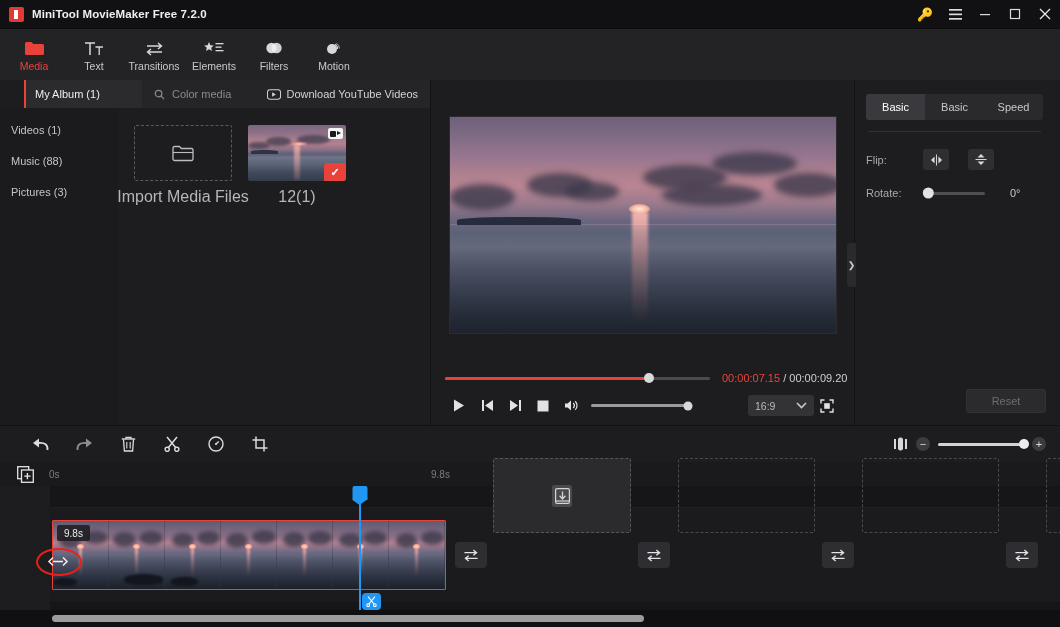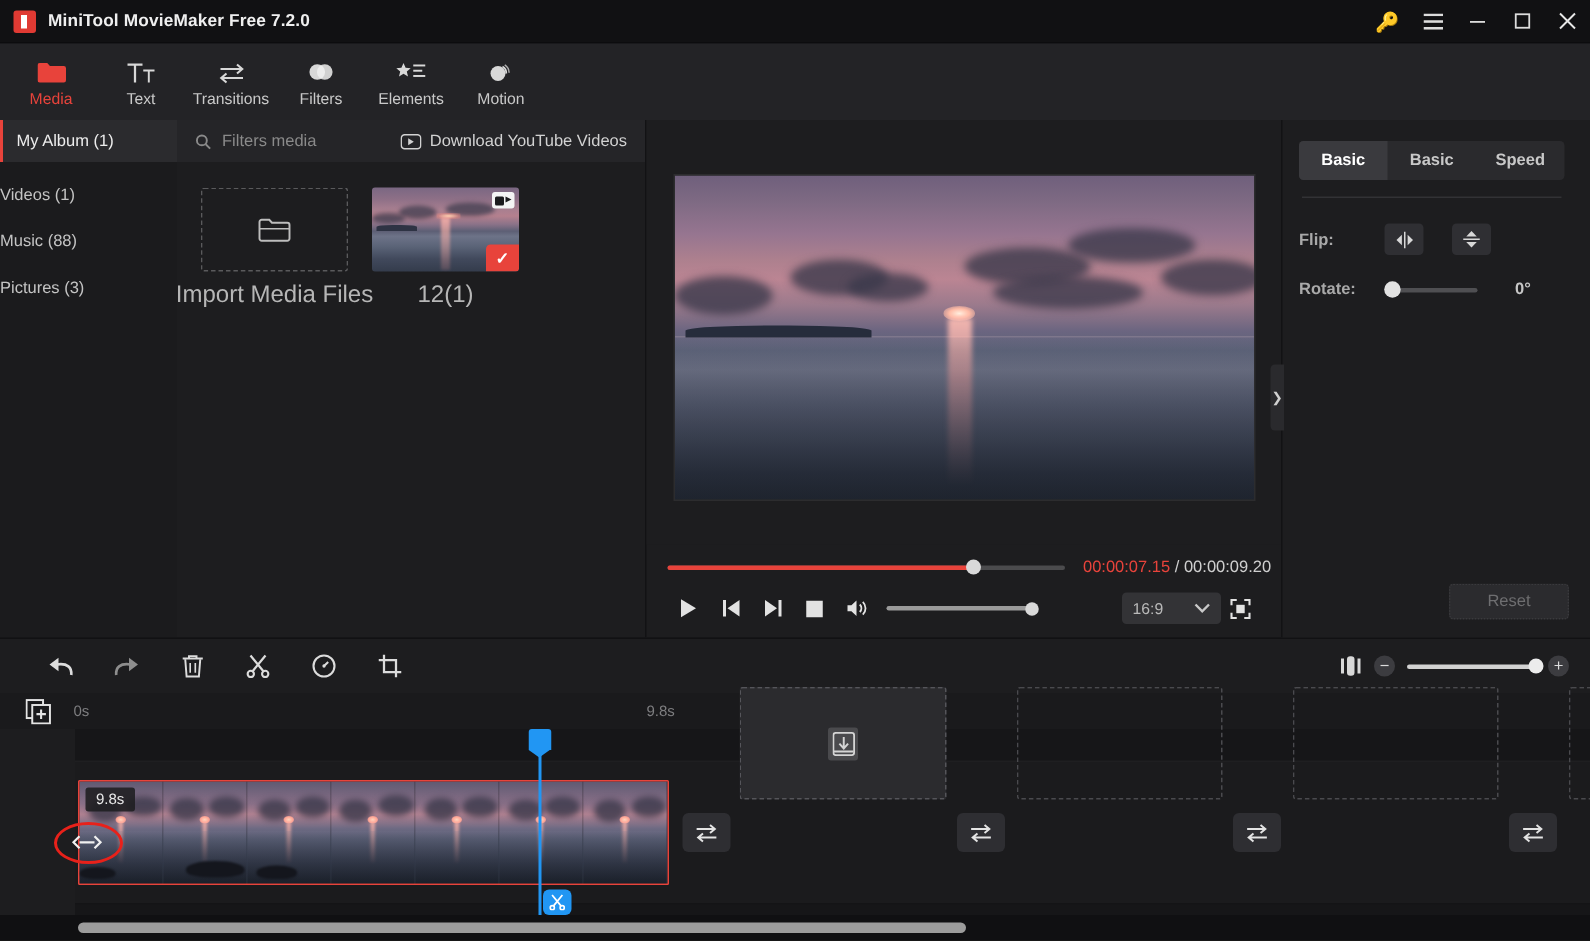--- a/index.html
+++ b/index.html
@@ -45,40 +45,40 @@
   }
   .ttab .ic { height: 17px; display: flex; align-items: flex-end; justify-content: center; }
   .ttab.active { color: #e8433b; align-items: center; }
   .ttab .lbl { white-space: nowrap; }
 
   
   .bodyrow { flex: 0 0 345px; height: 345px; display: flex; }
 
   
   .mediapanel { width: 430px; background: #1d1d1f; display: flex; flex-direction: column; }
-  .mediahead { height: 28px; display: flex; align-items: stretch; background: #252528; }
+  .mediahead { height: 28px; display: flex; align-items: stretch; background: #252528; margin-left: 24px; }
   .albumtab {
     width: 118px; display: flex; align-items: center; padding-left: 11px;
     font-size: 11px; color: #ededed; background: #2b2b2e; position: relative;
   }
   .albumtab::before {
     content: ""; position: absolute; left: 0; top: 0; bottom: 0; width: 2px; background: #e8433b;
   }
   .searchbox {
     flex: 1 1 auto; display: flex; align-items: center; gap: 7px; padding-left: 12px;
     font-size: 11px; color: #8a8a8a;
   }
   .dlyt {
     display: flex; align-items: center; gap: 6px; padding-right: 12px;
     font-size: 11px; color: #d2d2d2;
   }
   .mediabody { flex: 1 1 auto; display: flex; }
   .medianav { width: 118px; background: #1b1b1d; padding-top: 6px; }
   .navitem {
-    height: 31px; display: flex; align-items: center; 
+    height: 31px; display: flex; align-items: center; padding-left: 11px;
     font-size: 11px; color: #c4c4c4;
   }
   .mediagrid {
     flex: 1 1 auto; background: #1d1d1f; padding: 17px 0 0 16px;
     display: flex; gap: 16px; align-items: flex-start;
   }
   .mcell { width: 98px; display: flex; flex-direction: column; align-items: center; gap: 7px; }
   .dropbox {
     width: 98px; height: 56px; border: 1px dashed #5a5a5c; border-radius: 2px;
     display: flex; align-items: center; justify-content: center;
@@ -192,21 +192,21 @@
     align-items: center; justify-content: space-between; padding: 0 7px;
     font-size: 10.5px; color: #b9b9b9; cursor: pointer;
   }
   .fsbtn { width: 26px; height: 21px; display: flex; align-items: center; justify-content: center; color: #e2e2e2; cursor: pointer; }
 
   
   .proppanel { flex: 1 1 auto; background: #1d1d1f; display: flex; flex-direction: column;
     border-left: 1px solid #121214; position: relative; }
   .prophead { height: 51px; background: #252528; display: flex; align-items: center; padding-left: 12px; }
   .prophead .t { font-size: 11.5px; color: #e6e6e6; }
-  .propbody { flex: 1 1 auto; padding: 14px 17px 0 11px; font-weight: bold; }
+  .propbody { flex: 1 1 auto; padding: 14px 17px 0 11px; }
   .segrow {
     height: 26px; background: #2a2a2d; border-radius: 3px; display: flex; overflow: hidden;
   }
   .seg { flex: 1 1 0; display: flex; align-items: center; justify-content: center; font-size: 11px; color: #c8c8c8; cursor: pointer; }
   .seg.active { background: #3a3a3e; color: #fff; }
   .divider { height: 1px; background: #323235; margin: 11px 2px 0 2px; }
   .prow { display: flex; align-items: center; margin-top: 17px; }
   .plabel { width: 57px; font-size: 11px; color: #a9a9a9; }
   .flipbtn {
     width: 26px; height: 21px; background: #2f2f33; border-radius: 3px;
@@ -376,44 +376,44 @@
       <span class="lbl">Text</span>
     </div>
     <div class="ttab">
       <span class="ic">
         <svg width="19" height="15" viewBox="0 0 19 15">
           <path d="M2 5 H16 M13 2 L16.5 5 L13 8" stroke="#d8d8d8" stroke-width="1.4" fill="none"></path>
           <path d="M17 11 H3 M6 8 L2.5 11 L6 14" stroke="#d8d8d8" stroke-width="1.4" fill="none"></path>
         </svg>
       </span>
       <span class="lbl">Transitions</span>
-    </div>
-    <div class="ttab">
-      <span class="ic">
-        <svg width="18" height="15" viewBox="0 0 18 15">
-          <circle cx="6.5" cy="7" r="5.2" fill="#d8d8d8"></circle>
-          <circle cx="11.5" cy="7" r="5.2" fill="#f0f0f0" opacity="0.85"></circle>
-        </svg>
-      </span>
-      <span class="lbl">Filters</span>
     </div>
     <div class="ttab">
       <span class="ic">
         <svg width="20" height="15" viewBox="0 0 20 15">
           <path d="M5 1 L6.4 4.2 L9.8 4.5 L7.2 6.7 L8 10 L5 8.2 L2 10 L2.8 6.7 L0.2 4.5 L3.6 4.2 Z" fill="#d8d8d8"></path>
           <rect x="11.5" y="2" width="8" height="1.3" fill="#d8d8d8"></rect>
           <rect x="11.5" y="5.5" width="6" height="1.3" fill="#d8d8d8"></rect>
           <rect x="11.5" y="9" width="8" height="1.3" fill="#d8d8d8"></rect>
         </svg>
       </span>
       <span class="lbl">Elements</span>
     </div>
     <div class="ttab">
       <span class="ic">
         <svg width="18" height="15" viewBox="0 0 18 15">
+          <circle cx="6.5" cy="7" r="5.2" fill="#d8d8d8"></circle>
+          <circle cx="11.5" cy="7" r="5.2" fill="#f0f0f0" opacity="0.85"></circle>
+        </svg>
+      </span>
+      <span class="lbl">Filters</span>
+    </div>
+    <div class="ttab">
+      <span class="ic">
+        <svg width="18" height="15" viewBox="0 0 18 15">
           <circle cx="7" cy="8" r="5" fill="#d8d8d8"></circle>
           <path d="M10 3.3 A5 5 0 0 1 12.5 8" stroke="#d8d8d8" stroke-width="1.2" fill="none"></path>
           <path d="M11.5 2.2 A6.2 6.2 0 0 1 14.4 7.5" stroke="#b0b0b0" stroke-width="1" fill="none"></path>
         </svg>
       </span>
       <span class="lbl">Motion</span>
     </div>
   </div>
 
   <div class="bodyrow">
@@ -421,21 +421,21 @@
     <div class="mediapanel">
       <div class="mediahead">
         <div class="albumtab">
           <span>My Album (1)</span>
         </div>
         <div class="searchbox">
           <svg width="11" height="11" viewBox="0 0 12 12">
             <circle cx="5" cy="5" r="3.6" fill="none" stroke="#8a8a8a" stroke-width="1.4"></circle>
             <path d="M7.8 7.8 L11 11" stroke="#8a8a8a" stroke-width="1.4"></path>
           </svg>
-          <span>Filters media</span>
+          <span>Color media</span>
         </div>
         <div class="dlyt">
           <svg width="14" height="11" viewBox="0 0 15 11">
             <rect x="0.5" y="0.5" width="14" height="10" rx="2.5" fill="none" stroke="#d2d2d2" stroke-width="1.1"></rect>
             <path d="M5.5 3 L9.5 5.5 L5.5 8 Z" fill="#d2d2d2"></path>
           </svg>
           <span>Download YouTube Videos</span>
         </div>
       </div>
       <div class="mediabody">

